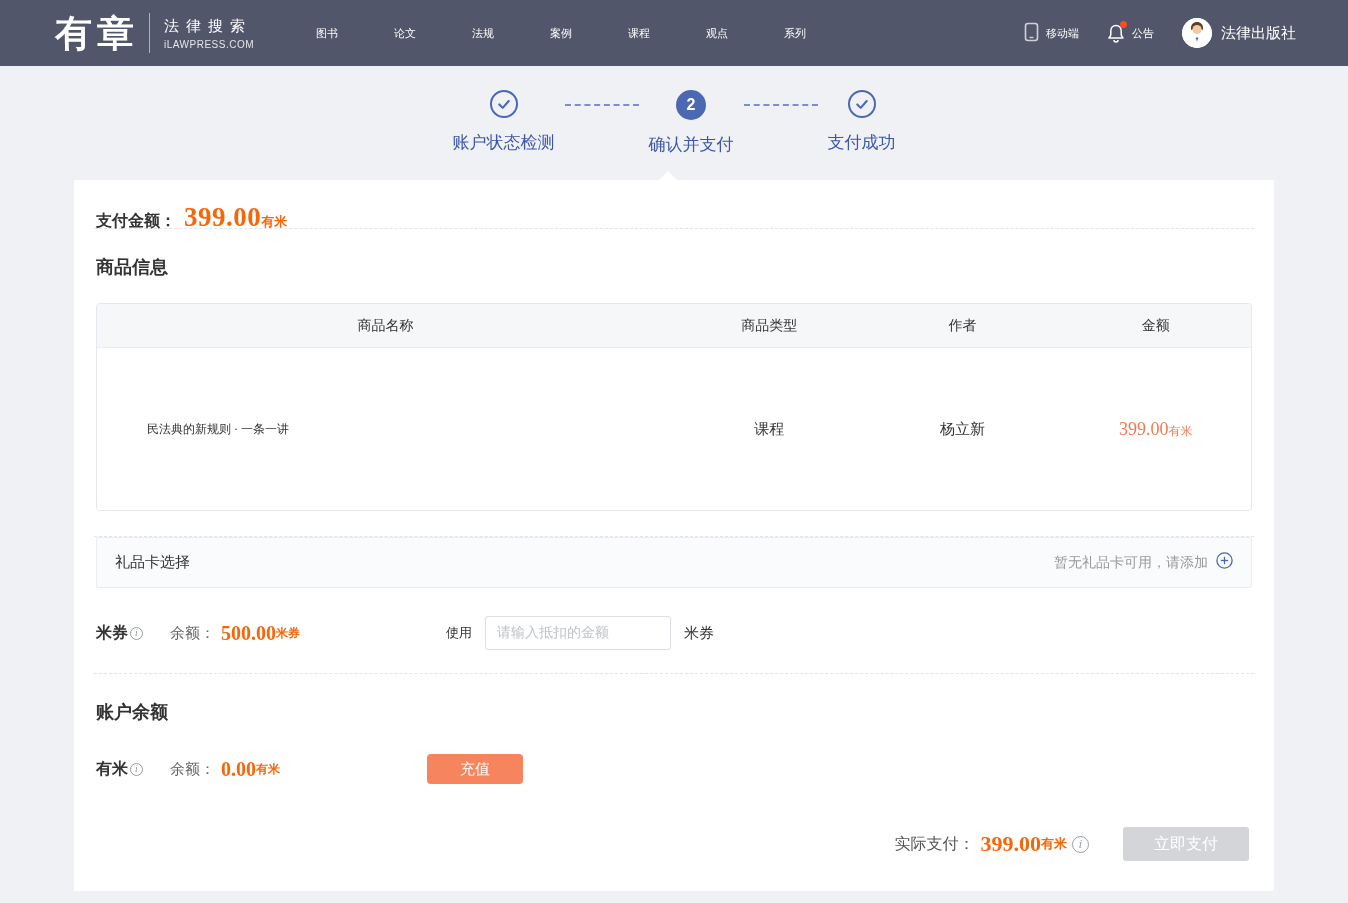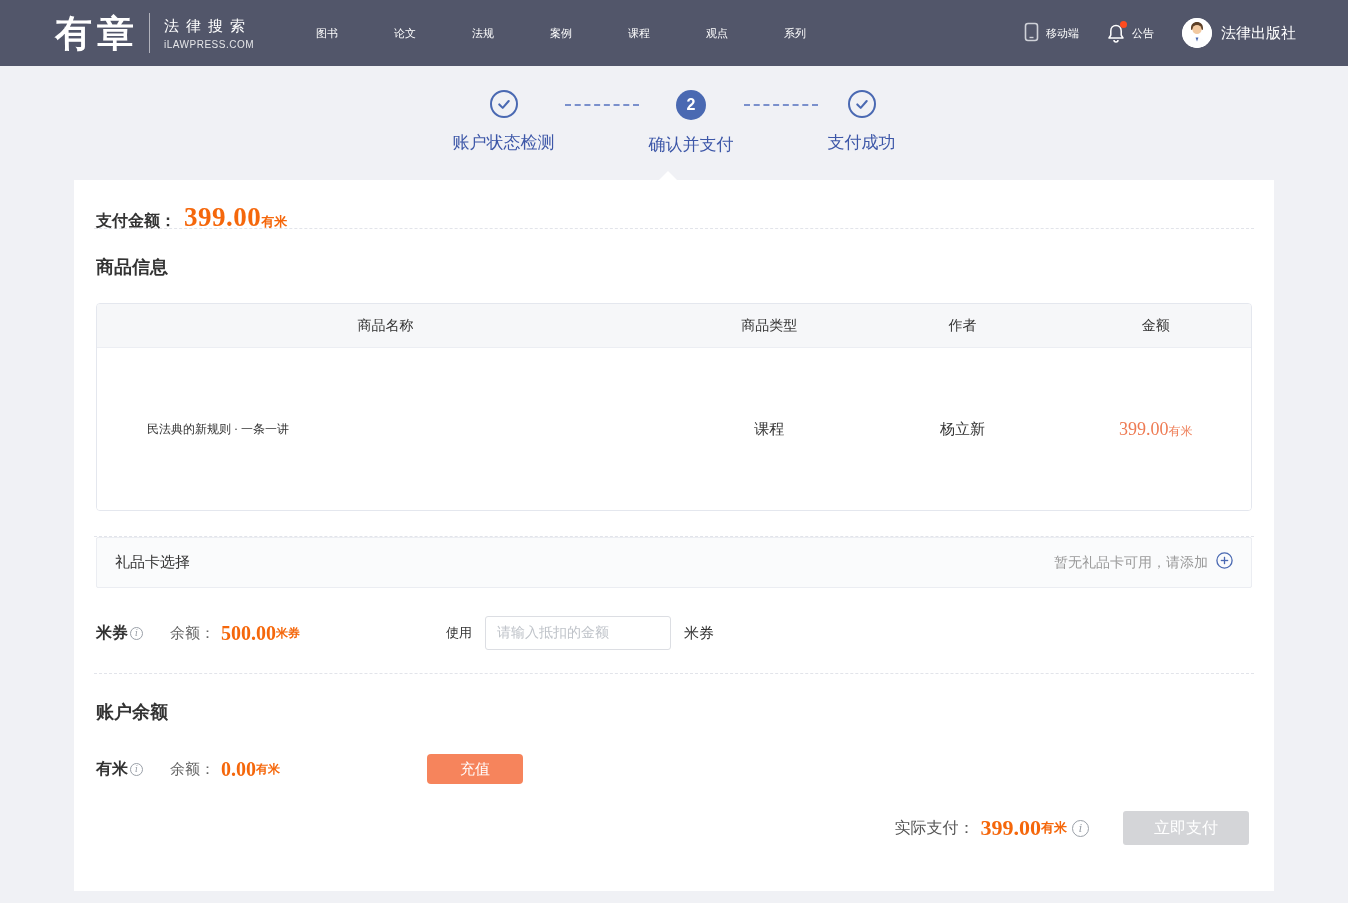--- a/index.html
+++ b/index.html
@@ -104,21 +104,21 @@
     padding:0 11px; font-size:14px; color:#333; outline:none; font-family:inherit; }
   .deduct-input::placeholder { color:#bfc3c9; }
   .suffix-label { font-size:15px; color:#333; margin-left:13px; }
   .hr-after-mi { margin-top:20px; }
 
   .acct-title { margin-top:26px; }
   .youmi-row { display:flex; align-items:center; margin-top:28px; height:34px; }
   .recharge-btn { margin-left:147px; width:96px; height:30px; background:#f6845c; color:#fff; font-size:15px;
     border:none; border-radius:4px; cursor:pointer; font-family:inherit; }
 
-  .footer-row { position:absolute; right:25px; bottom:46px; display:flex; align-items:center; }
+  .footer-row { position:absolute; right:25px; bottom:30px; display:flex; align-items:center; }
   .actual-label { font-size:16px; color:#555; }
   .actual-amount { font-size:22px; font-weight:bold; color:#f5670b; margin-left:6px; }
   .actual-unit { font-size:13px; font-weight:bold; color:#f5670b; }
   .pay-now-btn { margin-left:34px; width:126px; height:34px; background:#d4d5d8; color:#fff; font-size:16px;
     border:none; border-radius:3px; cursor:not-allowed; font-family:inherit; }
 </style>
 </head>
 <body>
 
 <div class="navbar">

